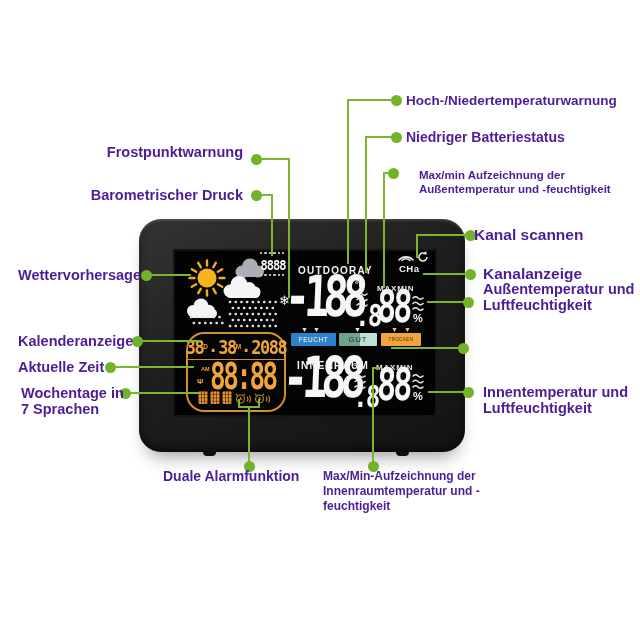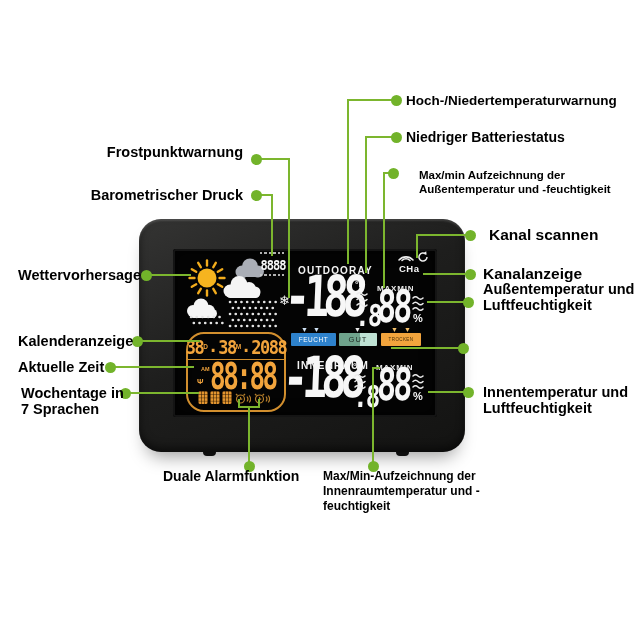--- a/index.html
+++ b/index.html
@@ -1,17 +1,17 @@
 <!DOCTYPE html>
 <html><head>
 <meta charset="utf-8">
 <style>
   html,body{margin:0;padding:0;background:#fff;}
   #stage{position:relative;width:640px;height:640px;background:#ffffff;font-family:"Liberation Sans",sans-serif;overflow:hidden;}
-  .lbl{position:absolute;font-weight:bold;color:#000000;font-size:14.5px;line-height:1.12;z-index:12;white-space:nowrap;}
+  .lbl{position:absolute;font-weight:bold;color:#4c1d95;font-size:14.5px;line-height:1.12;z-index:12;white-space:nowrap;}
   .lbl.r{text-align:right;}
   .lbl.sm{font-size:11.5px;line-height:1.2;margin-left:16px;}
   .lbl.md{font-size:12px;line-height:1.26;}
   .lbl.lg{font-size:15.5px;}
   .lbl span{display:block;}
   .cl{position:absolute;background:#7cb62e;z-index:10;}
   .dot{position:absolute;width:11px;height:11px;border-radius:50%;background:#72b32a;z-index:11;}
   .device{position:absolute;left:139px;top:219px;width:326px;height:233px;border-radius:22px;z-index:1;
     background:linear-gradient(155deg,#343433,#1e1e1d 45%,#131312);
     box-shadow:0 12px 18px -8px rgba(0,0,0,.4), inset 0 2px 2px rgba(255,255,255,.14), inset 0 -4px 8px rgba(0,0,0,.55);}
@@ -92,21 +92,21 @@
     <span>Wochentage in</span>
     <span>7 Sprachen</span>
   </div>
 
   <div class="lbl" style="left:406px;top:93px;font-size:13.5px;">Hoch-/Niedertemperaturwarnung</div>
   <div class="lbl" style="left:406px;top:130px;font-size:14px;">Niedriger Batteriestatus</div>
   <div class="lbl sm" style="left:403px;top:169px;">
     <span>Max/min Aufzeichnung der</span>
     <span>Außentemperatur und -feuchtigkeit</span>
   </div>
-  <div class="lbl lg" style="left:489px;top:226px;">Kanal scannen</div>
+  <div class="lbl lg" style="left:474px;top:226px;">Kanal scannen</div>
   <div class="lbl lg" style="left:483px;top:265px;">Kanalanzeige</div>
   <div class="lbl" style="left:483px;top:281px;">
     <span>Außentemperatur und</span>
     <span>Luftfeuchtigkeit</span>
   </div>
   <div class="lbl" style="left:483px;top:384px;">
     <span>Innentemperatur und</span>
     <span>Luftfeuchtigkeit</span>
   </div>
 

